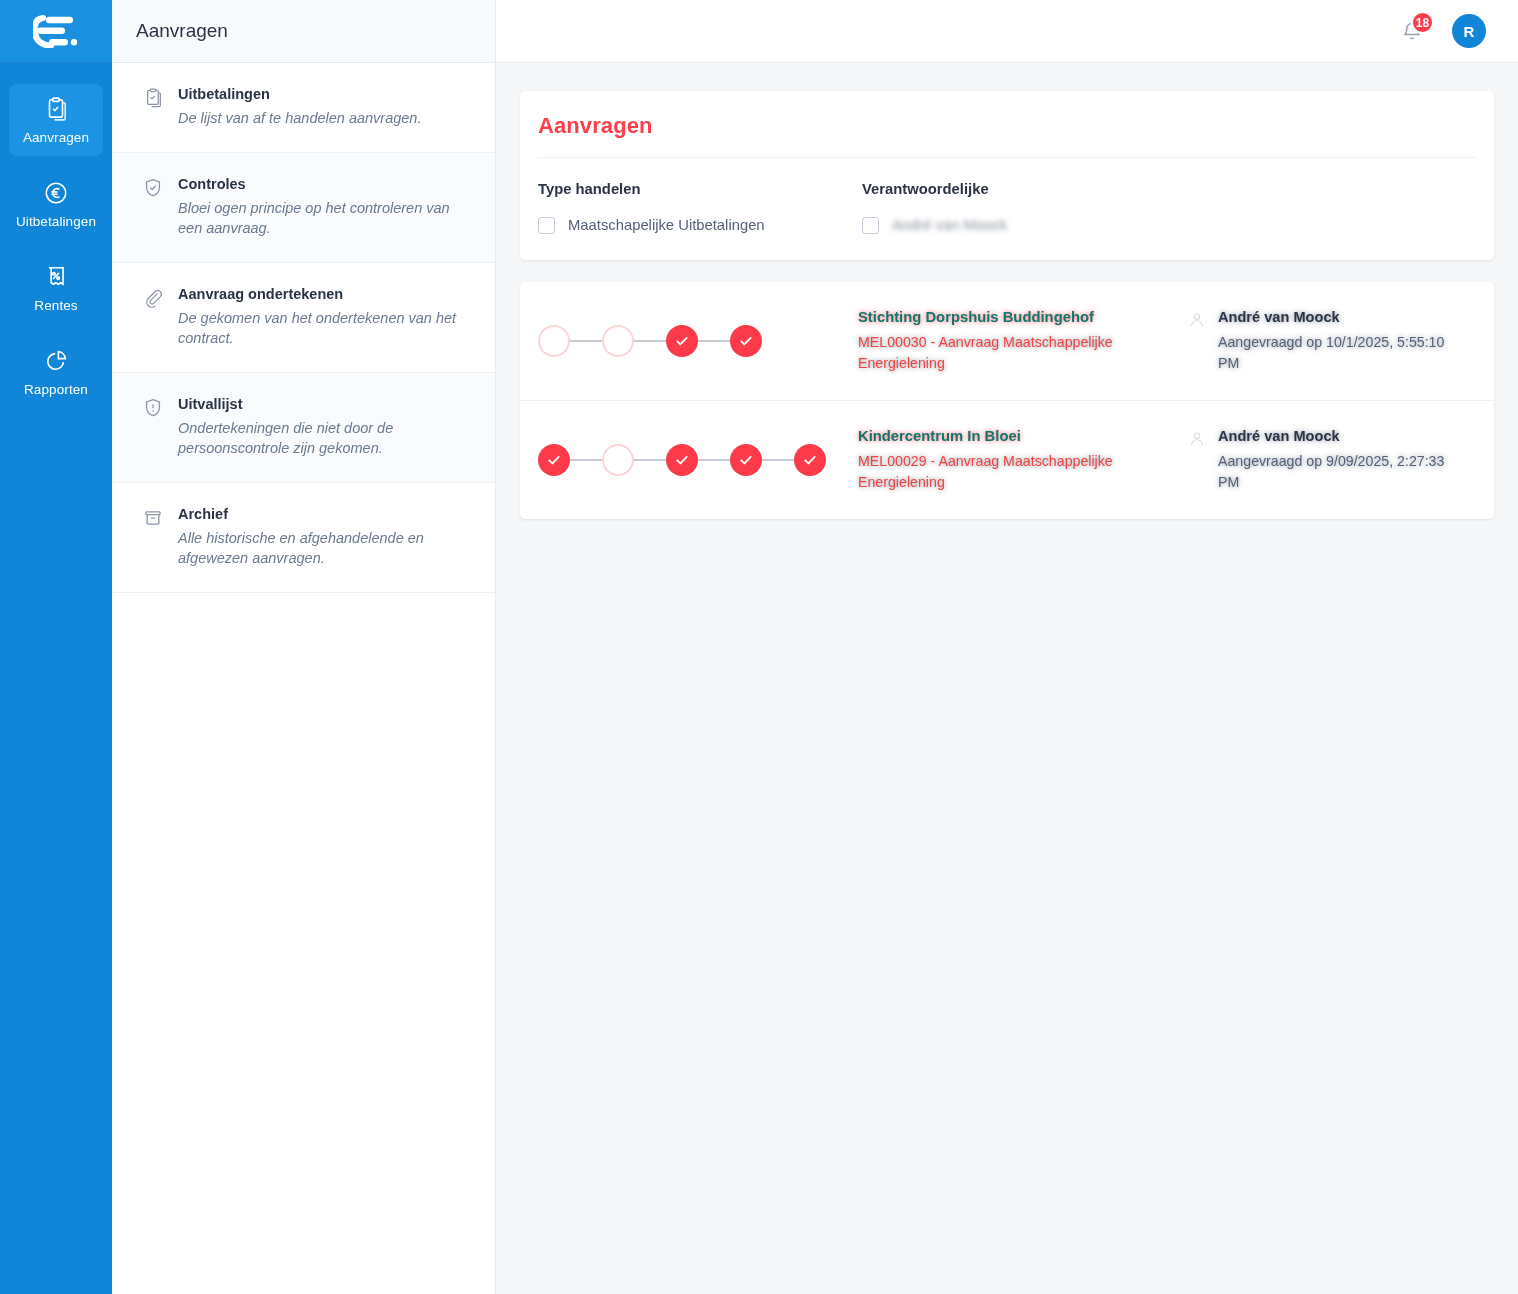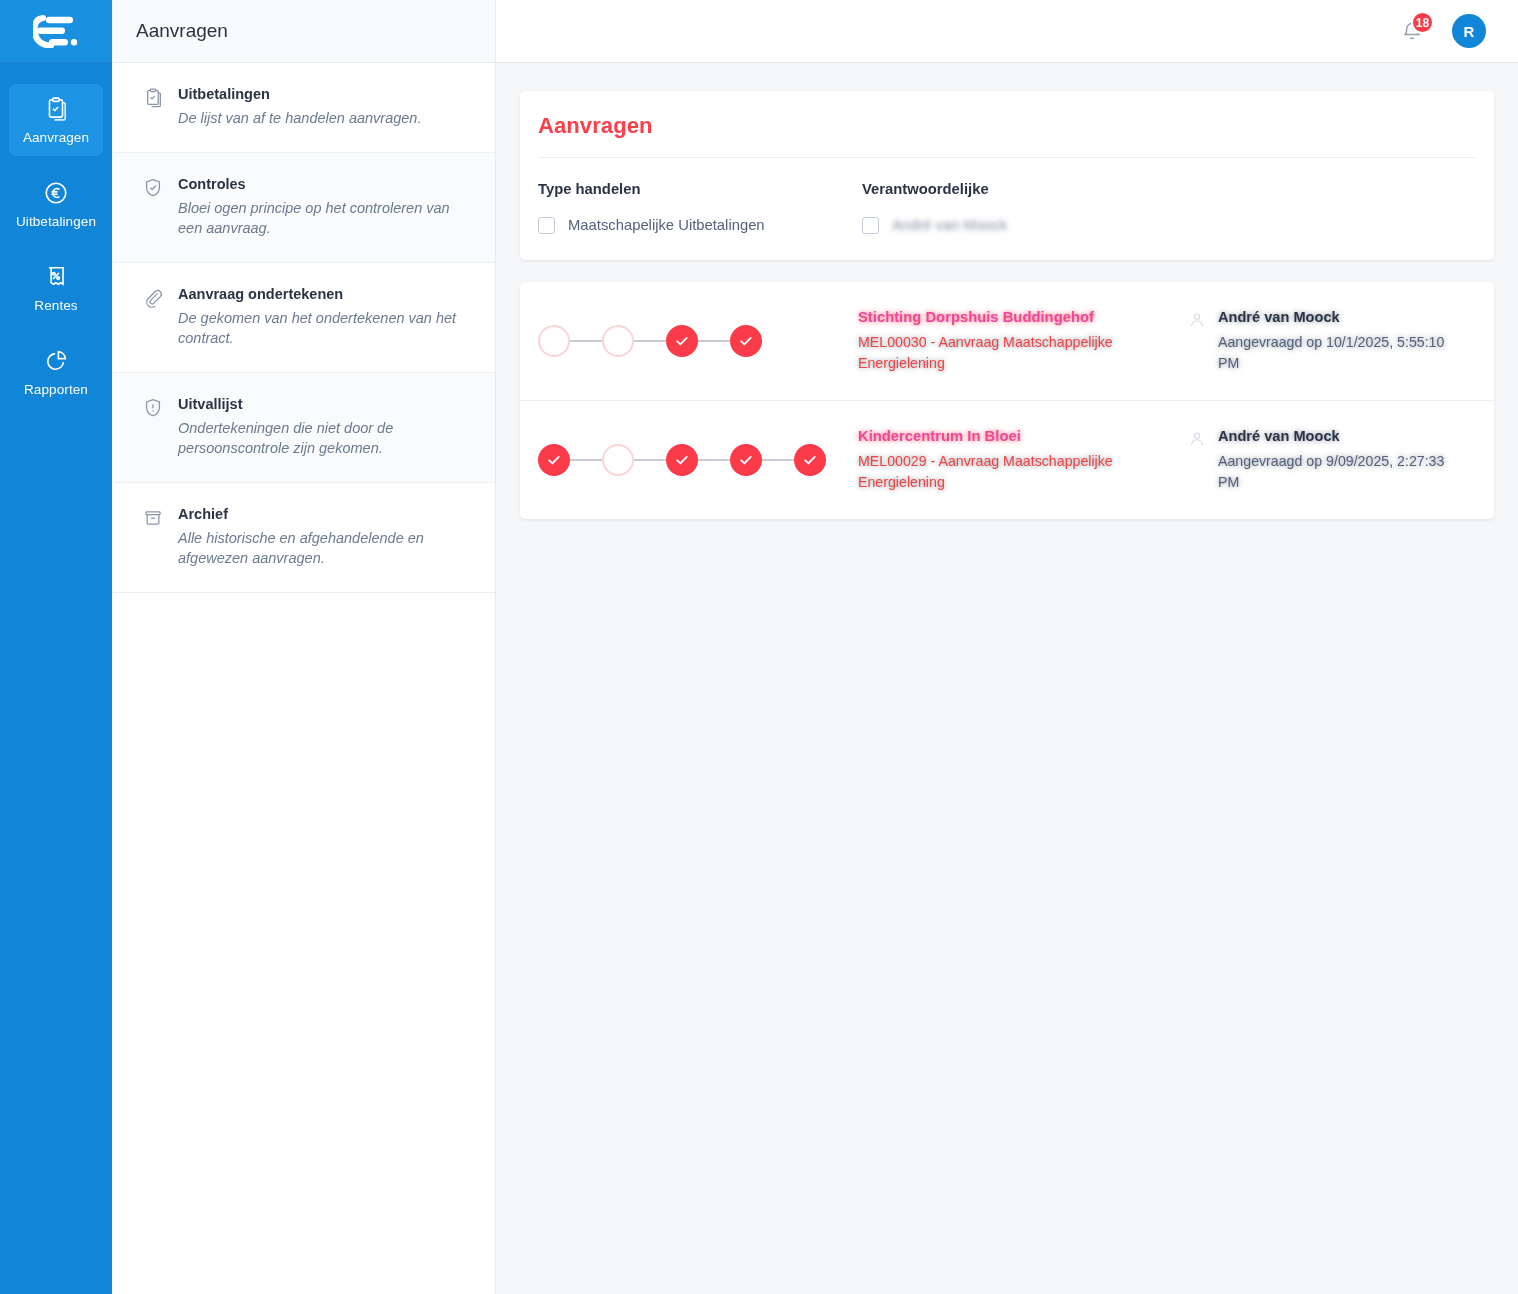--- a/index.html
+++ b/index.html
@@ -148,21 +148,21 @@
     width: 32px; height: 32px; min-width: 32px; border-radius: 50%;
     display: flex; align-items: center; justify-content: center;
   }
   .step.done { background: #fb3b49; }
   .step.done svg { width: 16px; height: 16px; display: block; }
   .step.todo { background: #fff; border: 2px solid #fbd4d7; }
   .step-line { height: 2px; background: #c7ccd4; width: 32px; }
 
   .r-info { width: 330px; min-width: 330px; padding-right: 16px; }
   .r-org {
-    font-size: 14.8px; font-weight: 700; color: #ec4899;
+    font-size: 14.8px; font-weight: 700; color: #0f766e;
     line-height: 19px; margin-bottom: 5px;
   }
   .r-sub { font-size: 14.2px; color: #ef4444; line-height: 21px; }
 
   .r-owner { display: flex; gap: 12px; flex: 1; min-width: 0; }
   .r-owner .p-ico { width: 18px; min-width: 18px; padding-top: 3px; }
   .r-owner .p-ico svg { width: 18px; height: 18px; display: block; }
   .r-owner-txt { min-width: 0; }
   .r-name {
     font-size: 14.6px; font-weight: 700; color: #2b3445;

